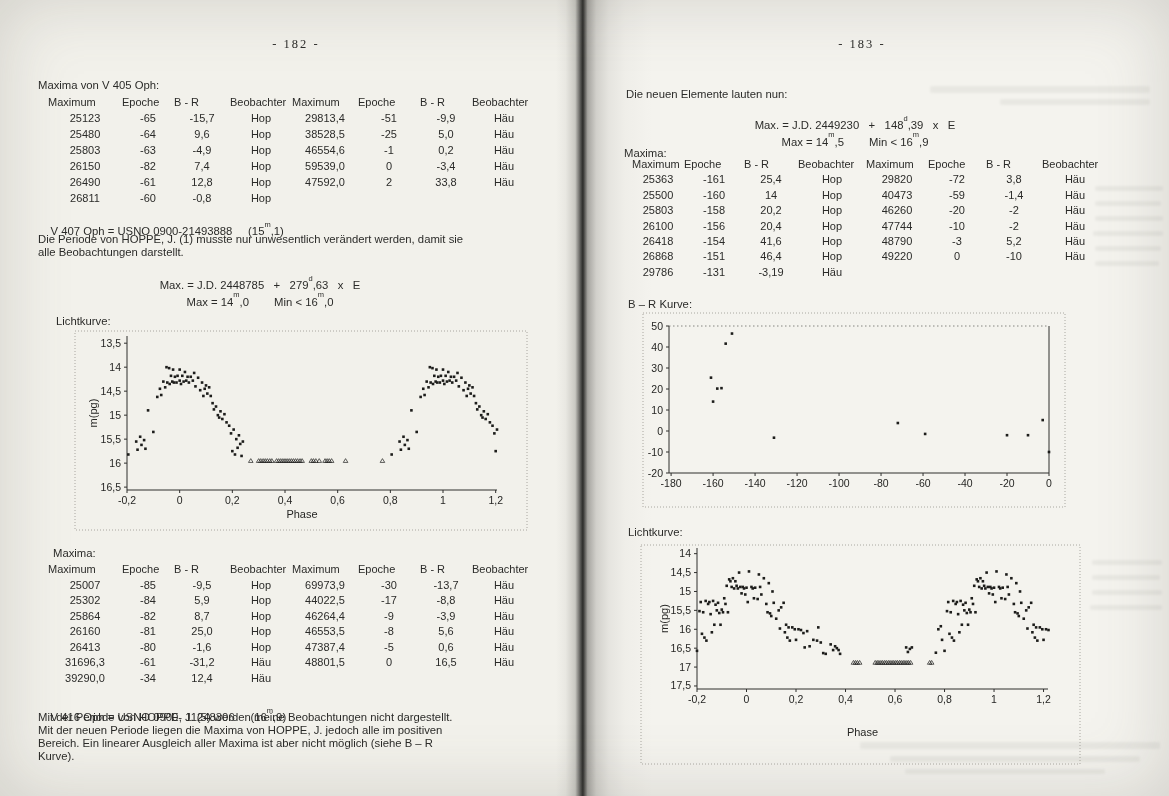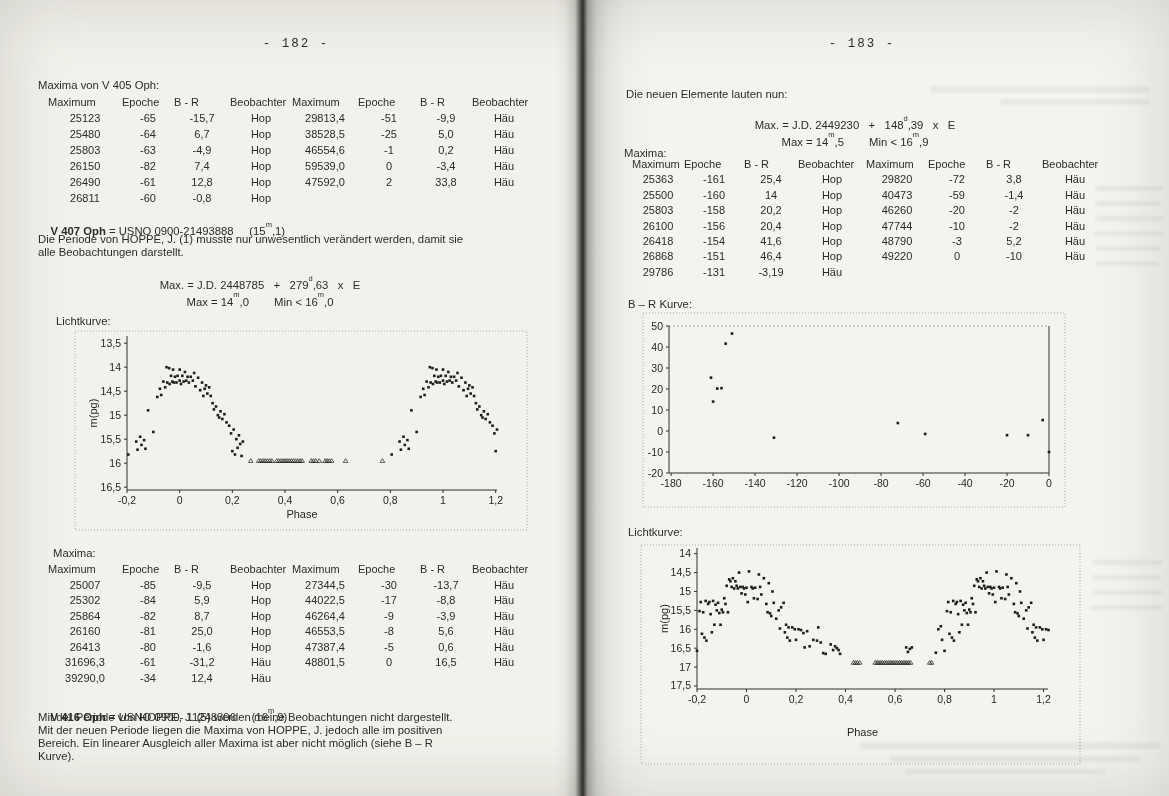--- a/index.html
+++ b/index.html
@@ -24,24 +24,24 @@
       rgba(70,68,64,0.45) 33%,
       rgba(110,108,102,0.26) 42%,
       rgba(140,138,132,0.14) 55%,
       rgba(160,158,152,0.06) 72%,
       rgba(170,168,162,0) 100%);
   }
   .vignette{position:absolute;left:0;top:0;width:1169px;height:796px;
     box-shadow:inset 0 0 70px rgba(95,92,82,0.22);pointer-events:none}
   .txt{font-size:11.3px;line-height:13px;white-space:pre-line}
   .one{font-size:11.3px;white-space:pre}
-  .pageno{font-family:Liberation Mono, monospace;font-size:12.5px;
+  .pageno{font-family:Liberation Serif, serif;font-size:12.5px;
     letter-spacing:2px;text-align:center;width:120px}
   .star-title{font-size:11.3px;white-space:pre}
-  .star-title b{font-weight:bold}
+  .star-title b{font-weight:normal}
   sup.u{font-size:7.5px;position:relative;top:-3.5px}
   .formula{text-align:center;font-size:11.3px}
   .fline{white-space:pre;line-height:13px}
   .tbl{display:grid;font-size:11px}
   .tbl .c{text-align:center;overflow:hidden}
   .tbl .h{text-align:left;font-weight:normal}
   .chart-title{font-size:11.3px}
   .smudge{position:absolute;background:#6b6b64;opacity:0.08;filter:blur(1.2px);border-radius:2px;pointer-events:none}
   svg text{font-family:"Liberation Sans","DejaVu Sans",sans-serif}
 </style>
@@ -68,21 +68,21 @@
       <div class="c">25123</div>
       <div class="c">-65</div>
       <div class="c">-15,7</div>
       <div class="c">Hop</div>
       <div class="c">29813,4</div>
       <div class="c">-51</div>
       <div class="c">-9,9</div>
       <div class="c">Häu</div>
       <div class="c">25480</div>
       <div class="c">-64</div>
-      <div class="c">6,7</div>
+      <div class="c">9,6</div>
       <div class="c">Hop</div>
       <div class="c">38528,5</div>
       <div class="c">-25</div>
       <div class="c">5,0</div>
       <div class="c">Häu</div>
       <div class="c">25803</div>
       <div class="c">-63</div>
       <div class="c">-4,9</div>
       <div class="c">Hop</div>
       <div class="c">46554,6</div>
@@ -137,21 +137,21 @@
       <div class="c h">B - R</div>
       <div class="c h">Beobachter</div>
       <div class="c h">Maximum</div>
       <div class="c h">Epoche</div>
       <div class="c h">B - R</div>
       <div class="c h">Beobachter</div>
       <div class="c">25007</div>
       <div class="c">-85</div>
       <div class="c">-9,5</div>
       <div class="c">Hop</div>
-      <div class="c">27344,5</div>
+      <div class="c">69973,9</div>
       <div class="c">-30</div>
       <div class="c">-13,7</div>
       <div class="c">Häu</div>
       <div class="c">25302</div>
       <div class="c">-84</div>
       <div class="c">5,9</div>
       <div class="c">Hop</div>
       <div class="c">44022,5</div>
       <div class="c">-17</div>
       <div class="c">-8,8</div>

